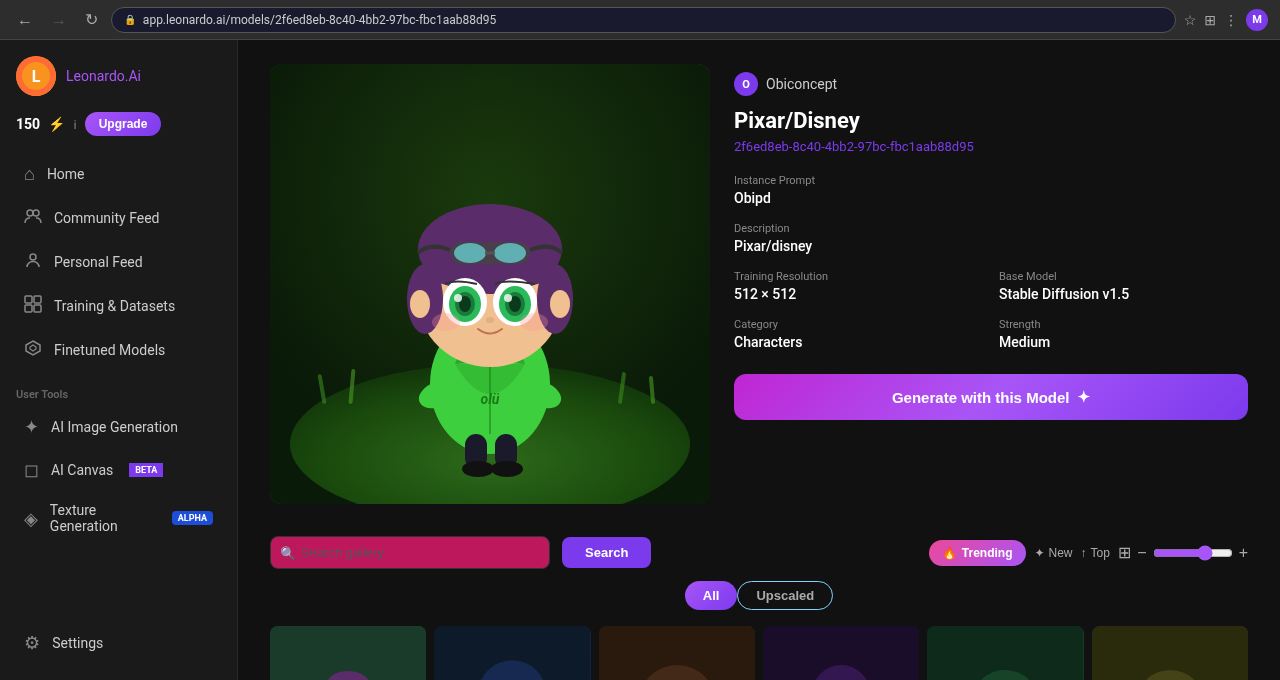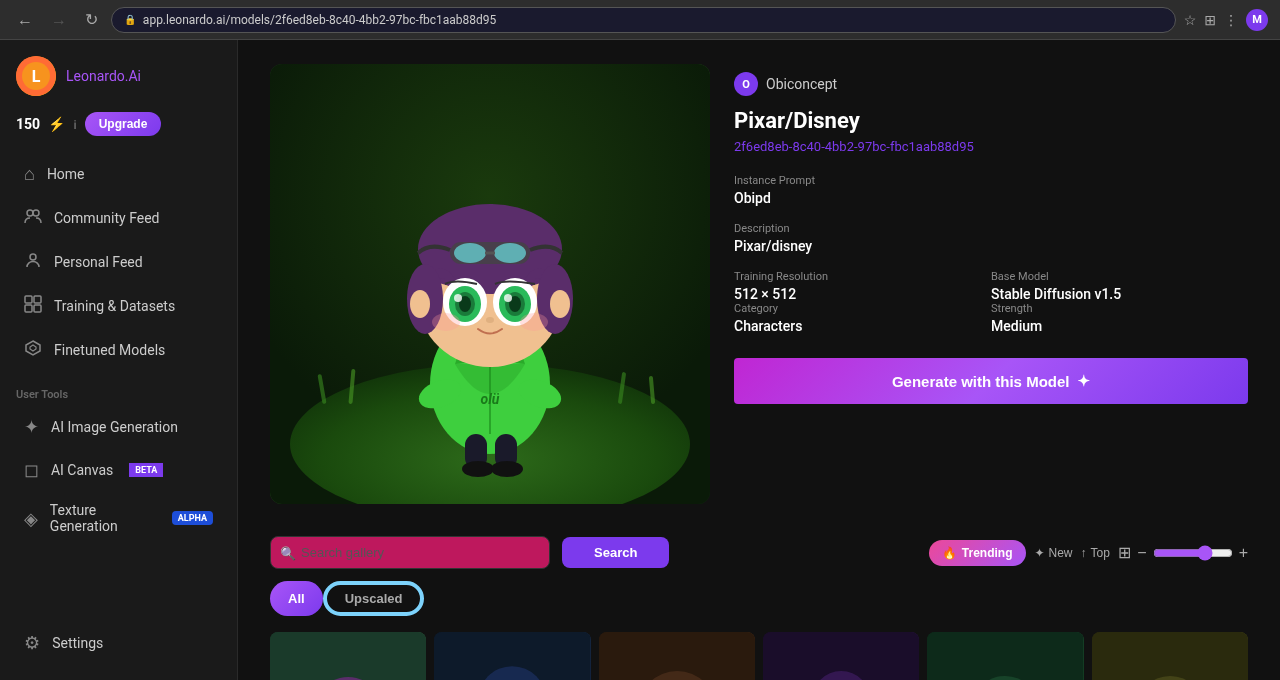--- a/index.html
+++ b/index.html
@@ -216,28 +216,29 @@
       margin-bottom: 3px;
     }
     .meta-value {
       font-size: 14px;
       color: white;
       font-weight: 500;
     }
     .model-meta-grid {
       display: grid;
       grid-template-columns: 1fr 1fr;
+      gap: 16px;
       margin-bottom: 16px;
     }
 
     .generate-btn {
       width: 100%;
       background: linear-gradient(135deg, #c026d3, #a855f7, #7c3aed);
       border: none;
-      border-radius: 4px;
+      border-radius: 12px;
       color: white;
       font-size: 15px;
       font-weight: 600;
       padding: 14px 20px;
       cursor: pointer;
       display: flex;
       align-items: center;
       justify-content: center;
       gap: 8px;
       margin-top: 24px;
@@ -273,21 +274,21 @@
       outline: none;
     }
     .gallery-search::placeholder { color: #555; }
     .search-btn {
       background: #7c3aed;
       border: none;
       border-radius: 8px;
       color: white;
       font-size: 13px;
       font-weight: 600;
-      padding: 8px 32px;
+      padding: 8px 23px;
       cursor: pointer;
     }
 
     .gallery-right-controls {
       display: flex;
       align-items: center;
       gap: 8px;
       margin-left: auto;
     }
     .trending-btn {
@@ -329,34 +330,35 @@
       width: 80px;
       accent-color: #a855f7;
     }
     .zoom-add {
       background: none; border: none; color: #aaa; font-size: 16px; cursor: pointer;
     }
 
     .filter-tabs {
       display: flex;
       margin-bottom: 16px;
+      justify-content: center;
     }
     .filter-tab {
       background: linear-gradient(135deg, #a855f7, #7c3aed);
       border: none;
       border-radius: 20px;
       color: white;
       font-size: 13px;
       font-weight: 600;
       padding: 6px 18px;
       cursor: pointer;
     }
     .filter-tab.inactive {
       background: transparent;
-      border: 4px solid #7dd3fc;
+      border: 1px solid #7dd3fc;
       color: #aaa;
     }
 
     
     .gallery-grid {
       display: grid;
       grid-template-columns: repeat(6, 1fr);
       gap: 8px;
     }
     .gallery-thumb {

